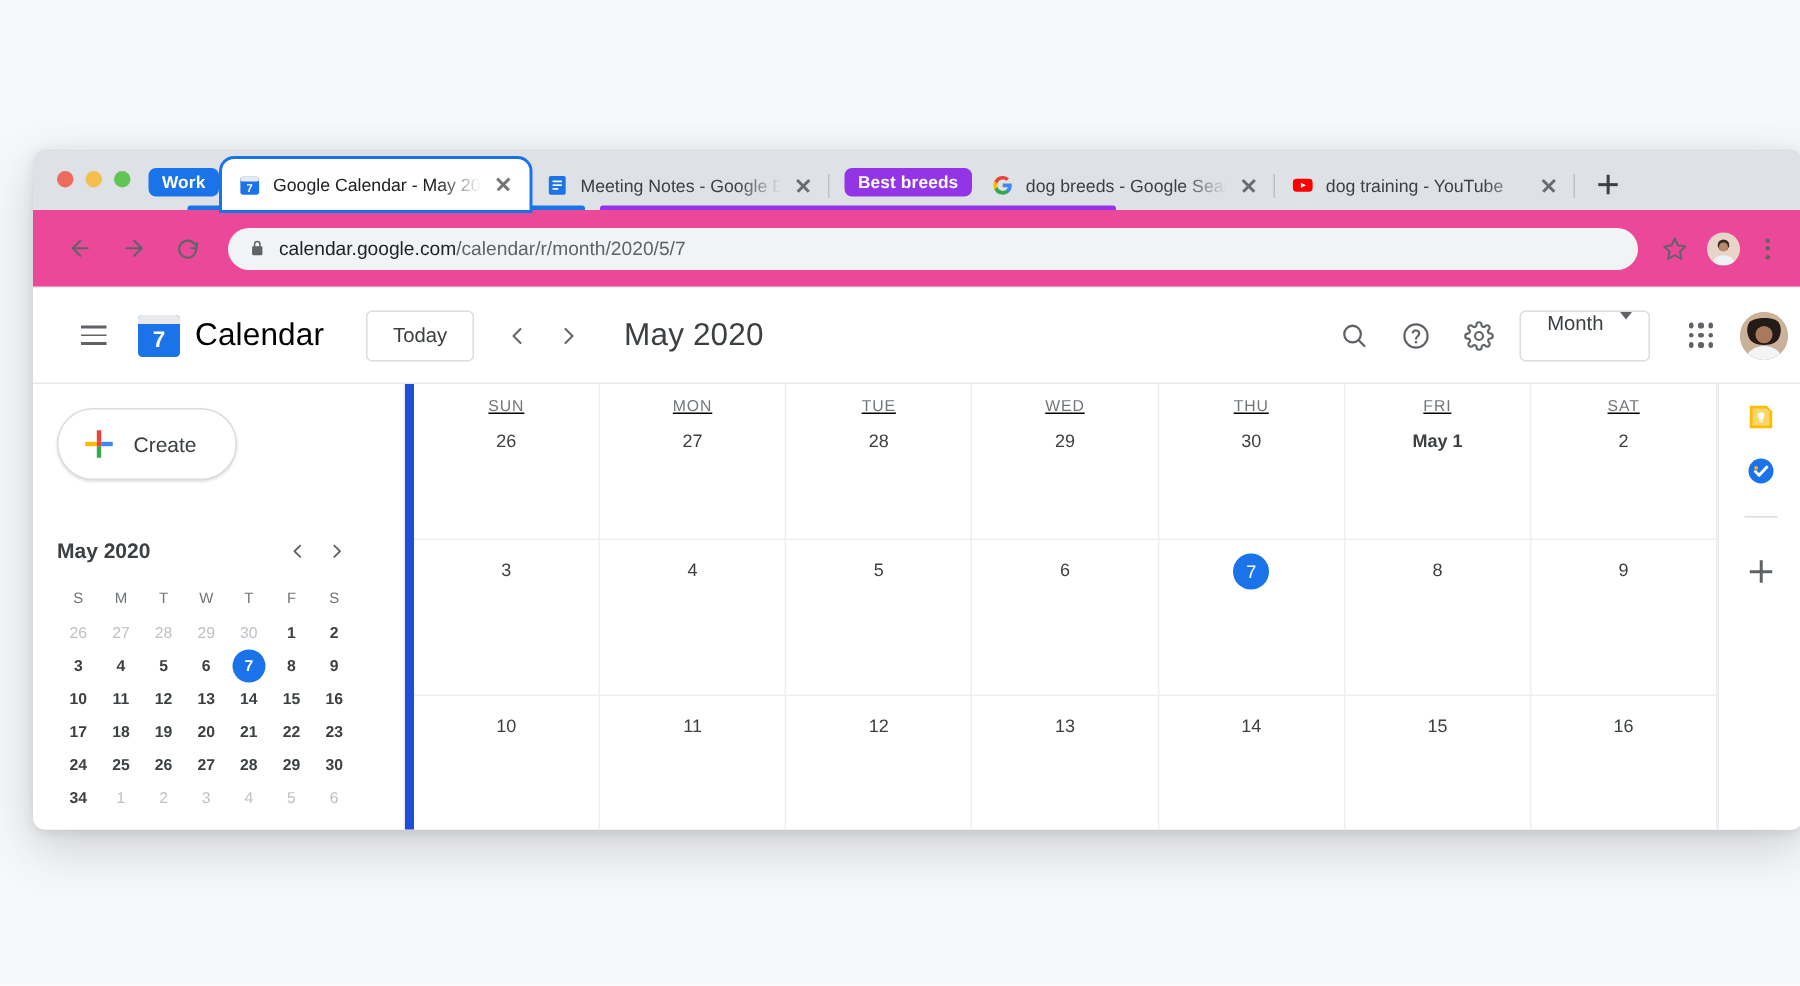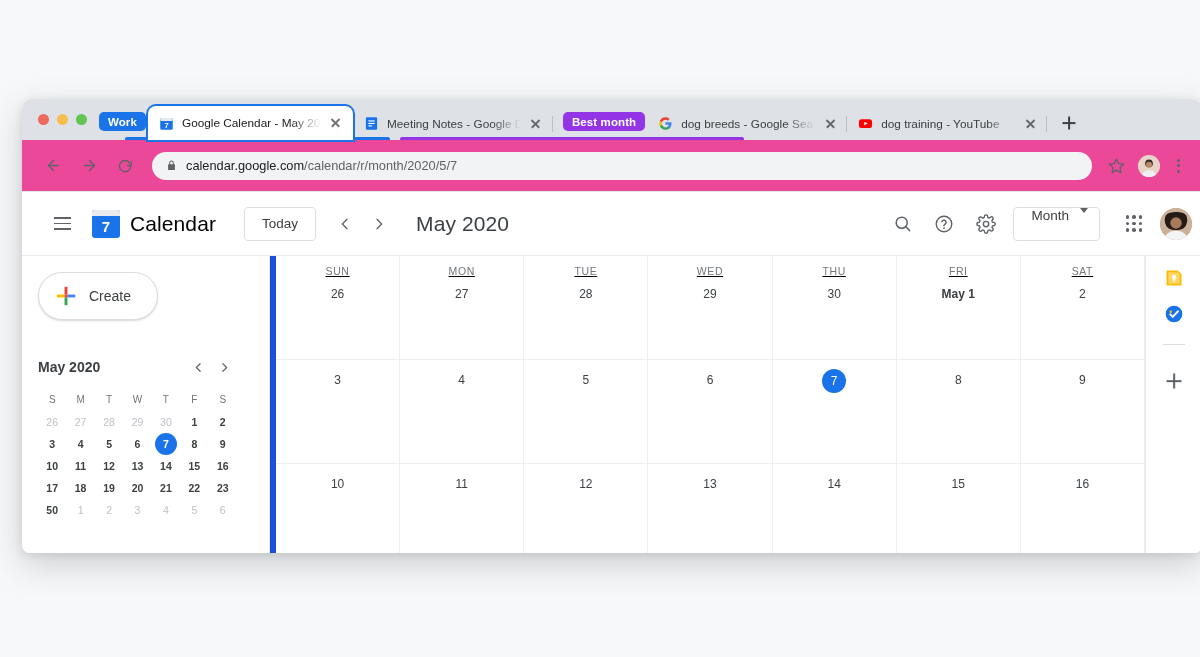--- a/index.html
+++ b/index.html
@@ -464,21 +464,21 @@
             <rect x="3" y="2" width="18" height="20" rx="2" fill="#1a73e8"></rect>
             <rect x="7" y="7" width="10" height="1.8" fill="#ffffff"></rect>
             <rect x="7" y="11" width="10" height="1.8" fill="#ffffff"></rect>
             <rect x="7" y="15" width="6" height="1.8" fill="#ffffff"></rect>
           </svg>
         </span>
         <span class="tab-title">Meeting Notes - Google Doc</span>
         <span class="tab-close"></span>
       </div>
 
-      <div class="group-pill" style="background:#9334e6;margin-left:10px">Best month</div>
+      <div class="group-pill" style="background:#9334e6;margin-left:10px">Best breeds</div>
 
       <div class="tab separator-after" style="width:200px">
         <span class="favicon">
           <svg width="15" height="15" viewBox="0 0 24 24">
             <path fill="#4285f4" d="M21.6 12.2c0-.7-.06-1.4-.18-2.05H12v3.9h5.4a4.6 4.6 0 0 1-2 3v2.5h3.23c1.9-1.74 2.97-4.3 2.97-7.35z"></path>
             <path fill="#34a853" d="M12 22c2.7 0 4.96-.9 6.62-2.43l-3.23-2.5c-.9.6-2.05.95-3.39.95-2.6 0-4.8-1.76-5.6-4.12H3.07v2.58A10 10 0 0 0 12 22z"></path>
             <path fill="#fbbc05" d="M6.4 13.9a6 6 0 0 1 0-3.82V7.5H3.07a10 10 0 0 0 0 9l3.33-2.6z"></path>
             <path fill="#ea4335" d="M12 5.96c1.47 0 2.78.5 3.82 1.5l2.86-2.86C16.95 2.98 14.7 2 12 2A10 10 0 0 0 3.07 7.5l3.33 2.58C7.2 7.72 9.4 5.96 12 5.96z"></path>
           </svg>
         </span>
@@ -767,21 +767,44 @@
                   </td>
                   <td>
                     <span class="daycell">22</span>
                   </td>
                   <td>
                     <span class="daycell">23</span>
                   </td>
                 </tr>
                 <tr>
                   <td>
-                    <span class="daycell">50</span>
+                    <span class="daycell">24</span>
+                  </td>
+                  <td>
+                    <span class="daycell">25</span>
+                  </td>
+                  <td>
+                    <span class="daycell">26</span>
+                  </td>
+                  <td>
+                    <span class="daycell">27</span>
+                  </td>
+                  <td>
+                    <span class="daycell">28</span>
+                  </td>
+                  <td>
+                    <span class="daycell">29</span>
+                  </td>
+                  <td>
+                    <span class="daycell">30</span>
+                  </td>
+                </tr>
+                <tr>
+                  <td>
+                    <span class="daycell">34</span>
                   </td>
                   <td class="other">
                     <span class="daycell">1</span>
                   </td>
                   <td class="other">
                     <span class="daycell">2</span>
                   </td>
                   <td class="other">
                     <span class="daycell">3</span>
                   </td>

